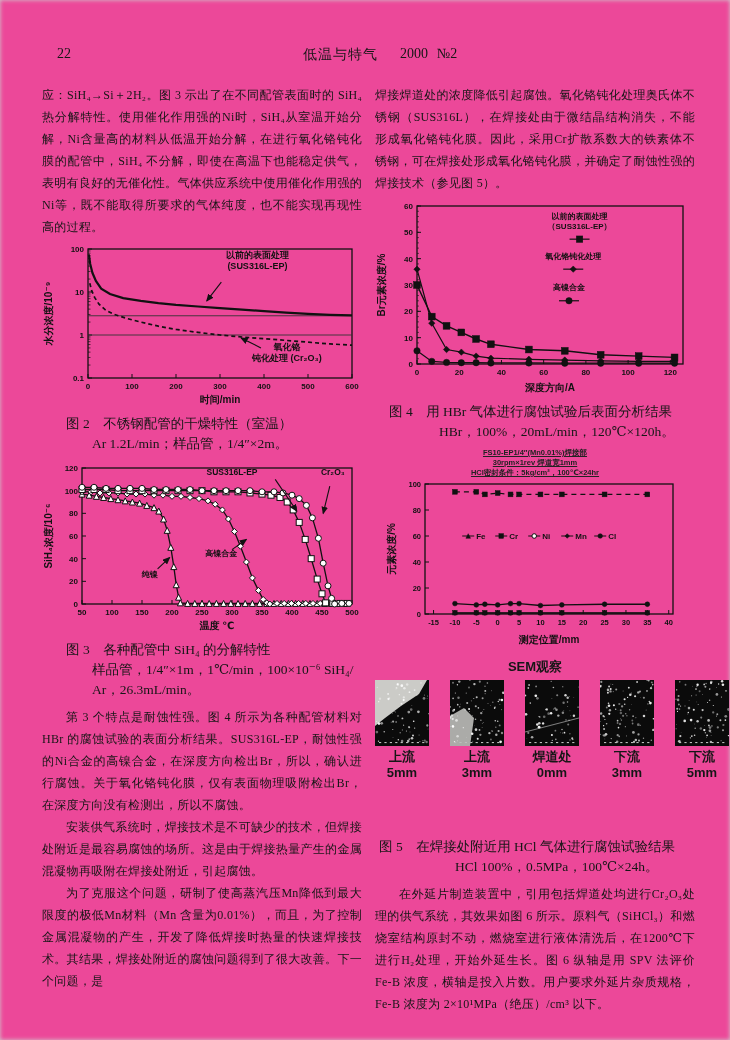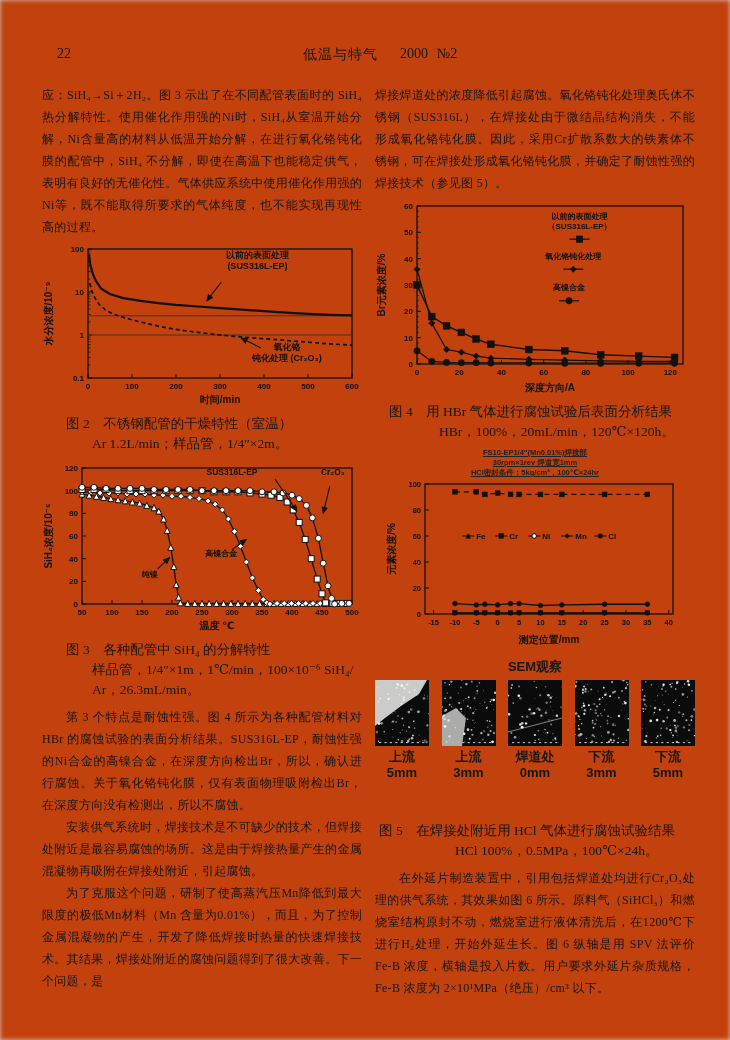--- a/index.html
+++ b/index.html
@@ -1,43 +1,43 @@
 <!DOCTYPE html>
 <html><head>
 <meta charset="utf-8">
 <style>
   html,body{margin:0;padding:0;background:#d8d8d8;}
-  .page{position:relative;width:730px;height:1040px;background:#c2410c;margin:0 auto;
+  .page{position:relative;width:730px;height:1040px;background:#ec4899;margin:0 auto;
         font-family:"Liberation Serif","DejaVu Serif",serif;color:#161616;overflow:hidden;
         box-shadow:inset 0 0 4px #cfcfcf;}
   .hdr{position:absolute;top:46px;left:0;width:730px;height:20px;font-size:14px;}
   .hdr .pnum{position:absolute;left:57px;top:0;}
   .hdr .jt{position:absolute;left:303px;top:0;letter-spacing:1px;}
   .hdr .jy{position:absolute;left:400px;top:0;}
   .hdr .ji{position:absolute;left:437px;top:0;}
   .cols{position:absolute;top:84px;left:42px;width:653px;display:flex;gap:13px;}
   .col{width:320px;}
   .para{font-size:12px;line-height:22px;text-align:justify;letter-spacing:0.3px;}
   .ind{text-indent:2em;}
   .figure{margin:4px 0 2px 0;}
   .cap{font-size:13.5px;line-height:20px;margin:4px 0 6px 0;}
   .cap .l1{padding-left:24px;}
   .cap .l2{padding-left:50px;}
   .cap.c4 .l1{padding-left:14px;}
   .cap.c4 .l2{padding-left:64px;}
-  .cap.c5{margin-top:40px;}
+  .cap.c5{margin-top:56px;}
   .cap.c5 .l1{padding-left:4px;}
   .cap.c5 .l2{padding-left:80px;}
   .fig5-titles{width:300px;margin-left:10px;text-align:center;font-family:"Liberation Sans","DejaVu Sans",sans-serif;
                font-weight:bold;color:#222;}
   .fig5-titles .t{font-size:7.5px;line-height:10px;transform-origin:center;text-decoration:underline;}
   .sem{margin-top:8px;}
   .sem-head{text-align:center;font-size:13px;font-weight:bold;margin-bottom:4px;
             font-family:"Liberation Sans","DejaVu Sans",sans-serif;}
-  .sem-row{display:flex;gap:12px;justify-content:space-between;}
+  .sem-row{display:flex;gap:21px;justify-content:flex-start;}
   .sem-cell{width:54px;text-align:center;}
   .sem-img{width:54px;height:66px;background:#0b0b0b;}
   .sem-lab{font-size:13px;font-weight:bold;line-height:16px;margin-top:3px;
            font-family:"Liberation Sans","DejaVu Sans",sans-serif;}
   svg text{font-family:"Liberation Sans","DejaVu Sans",sans-serif;}
 </style>
 </head>
 <body>
 
 <div class="page">

